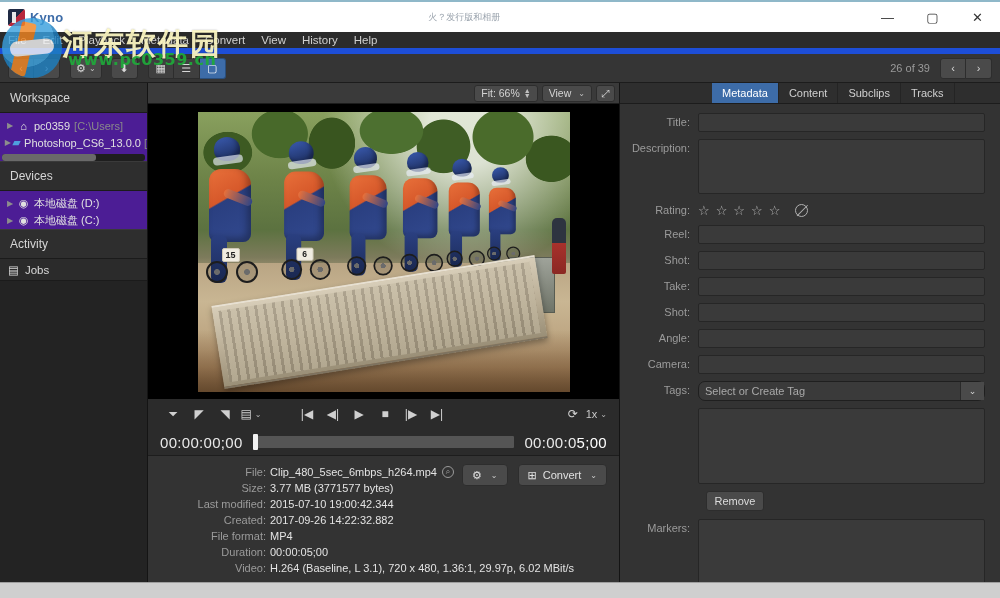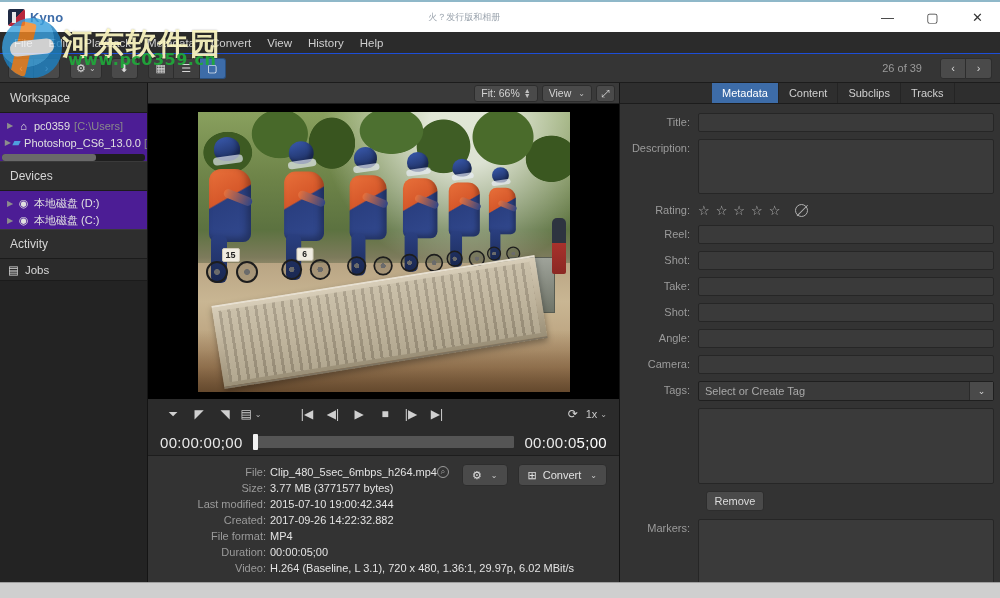--- a/index.html
+++ b/index.html
@@ -46,22 +46,22 @@
     display: flex; align-items: center; justify-content: center;
     color: #333; font-size: 13px;
     cursor: default;
   }
 
   
   .menubar {
     height: 16px; min-height: 22px;
     background: #2b2b2b;
     display: flex; align-items: center;
-    padding-left: 6px;
-    border-bottom: 1px solid #1d4ed8;
+    padding-left: 0;
+    border-bottom: 6px solid #1d4ed8;
     position: relative; z-index: 4;
   }
   .menu-item {
     font-size: 11.5px; color: #cfcfcf;
     padding: 2px 8px; cursor: default;
   }
 
   
   .toolbar {
     height: 29px; min-height: 29px;
@@ -82,21 +82,21 @@
     padding: 0 5px;
     cursor: default;
   }
   .tb-btn:first-child { border-radius: 3px 0 0 3px; }
   .tb-btn:last-child { border-radius: 0 3px 3px 0; }
   .tb-btn.only { border-radius: 3px; }
   .tb-btn + .tb-btn { border-left: none; }
   .tb-btn.active { background: #3d6ca8; border-color:#2a4f7d; color: #fff; }
   .tb-btn.flat { background:#3f3f3f; }
   .tb-spacer { flex: 1; }
-  .counter { font-size: 11px; color: #9a9a9a; margin-right: 8px; }
+  .counter { font-size: 11px; color: #9a9a9a; margin-right: 0; }
   .caret { font-size: 8px; margin-left: 3px; opacity: .85; }
 
   
   .body { flex: 1; display: flex; min-height: 0; }
 
   
   .sidebar {
     width: 148px; min-width: 148px;
     background: #4c1d95;
     border-right: 1px solid #141414;
@@ -324,21 +324,21 @@
     padding: 8px 10px 6px 10px;
     flex: 0 0 auto;
     position: relative;
     overflow: hidden;
   }
   .fi-row { display:flex; align-items:center; height:16px; font-size:11px; }
   .fi-label {
     width: 112px; text-align: right; color:#9b9b9b; padding-right:4px;
     white-space:nowrap;
   }
-  .fi-val { color:#e3e3e3; white-space:nowrap; display:flex; align-items:center; }
+  .fi-val { color:#e3e3e3; white-space:nowrap; display:flex; align-items:center; gap:5px; }
   .reveal {
     width:12px; height:12px; border-radius:50%;
     border:1px solid #9a9a9a; color:#bdbdbd; font-size:8px;
     display:inline-flex; align-items:center; justify-content:center;
   }
   .fi-actions {
     position:absolute; right:12px; top:8px;
     display:flex; gap:10px;
   }
   .act-btn {
@@ -364,21 +364,21 @@
   .tab {
     padding: 0 10px;
     display:flex; align-items:center;
     font-size:11px; color:#cfcfcf;
     border-right:1px solid #242424;
     cursor:default;
   }
   .tab.active { background:#3d6ca8; color:#ffffff; }
   .tabfill { flex:1; }
 
-  .meta { padding: 9px 6px 0 6px; overflow:hidden; flex:1; }
+  .meta { padding: 9px 15px 0 6px; overflow:hidden; flex:1; }
   .m-row { display:flex; align-items:flex-start; margin-bottom:7px; }
   .m-label {
     width: 72px; text-align:right; padding-right:8px; padding-top:3px;
     font-size:11px; color:#9b9b9b; white-space:nowrap;
   }
   .m-field {
     flex:1; height:19px;
     background:#3a3a3a; border:1px solid #262626; border-radius:2px;
   }
   .m-area { height: 55px; }
@@ -389,21 +389,21 @@
   .nostar {
     width:13px;height:13px;border:1.4px solid #b0b0b0;border-radius:50%;
     position:relative; margin-left:9px;
   }
   .nostar::after{
     content:""; position:absolute; left:-1px; top:5px; width:15px; height:1.4px;
     background:#b0b0b0; transform:rotate(-45deg);
   }
   .combo {
     flex:1; height:20px; display:flex; align-items:stretch;
-    background:#3a3a3a; border:1px solid #1f1f1f; border-radius:2px;
+    background:#3a3a3a; border:1px solid #1f1f1f; border-radius:7px;
   }
   .combo-text {
     flex:1; display:flex; align-items:center; padding-left:6px;
     font-size:11px; color:#a9a9a9;
   }
   .combo-arrow {
     width:24px; display:flex; align-items:center; justify-content:center;
     background:#4a4a4a; border-left:1px solid #2a2a2a;
     color:#d6d6d6; font-size:9px;
   }

